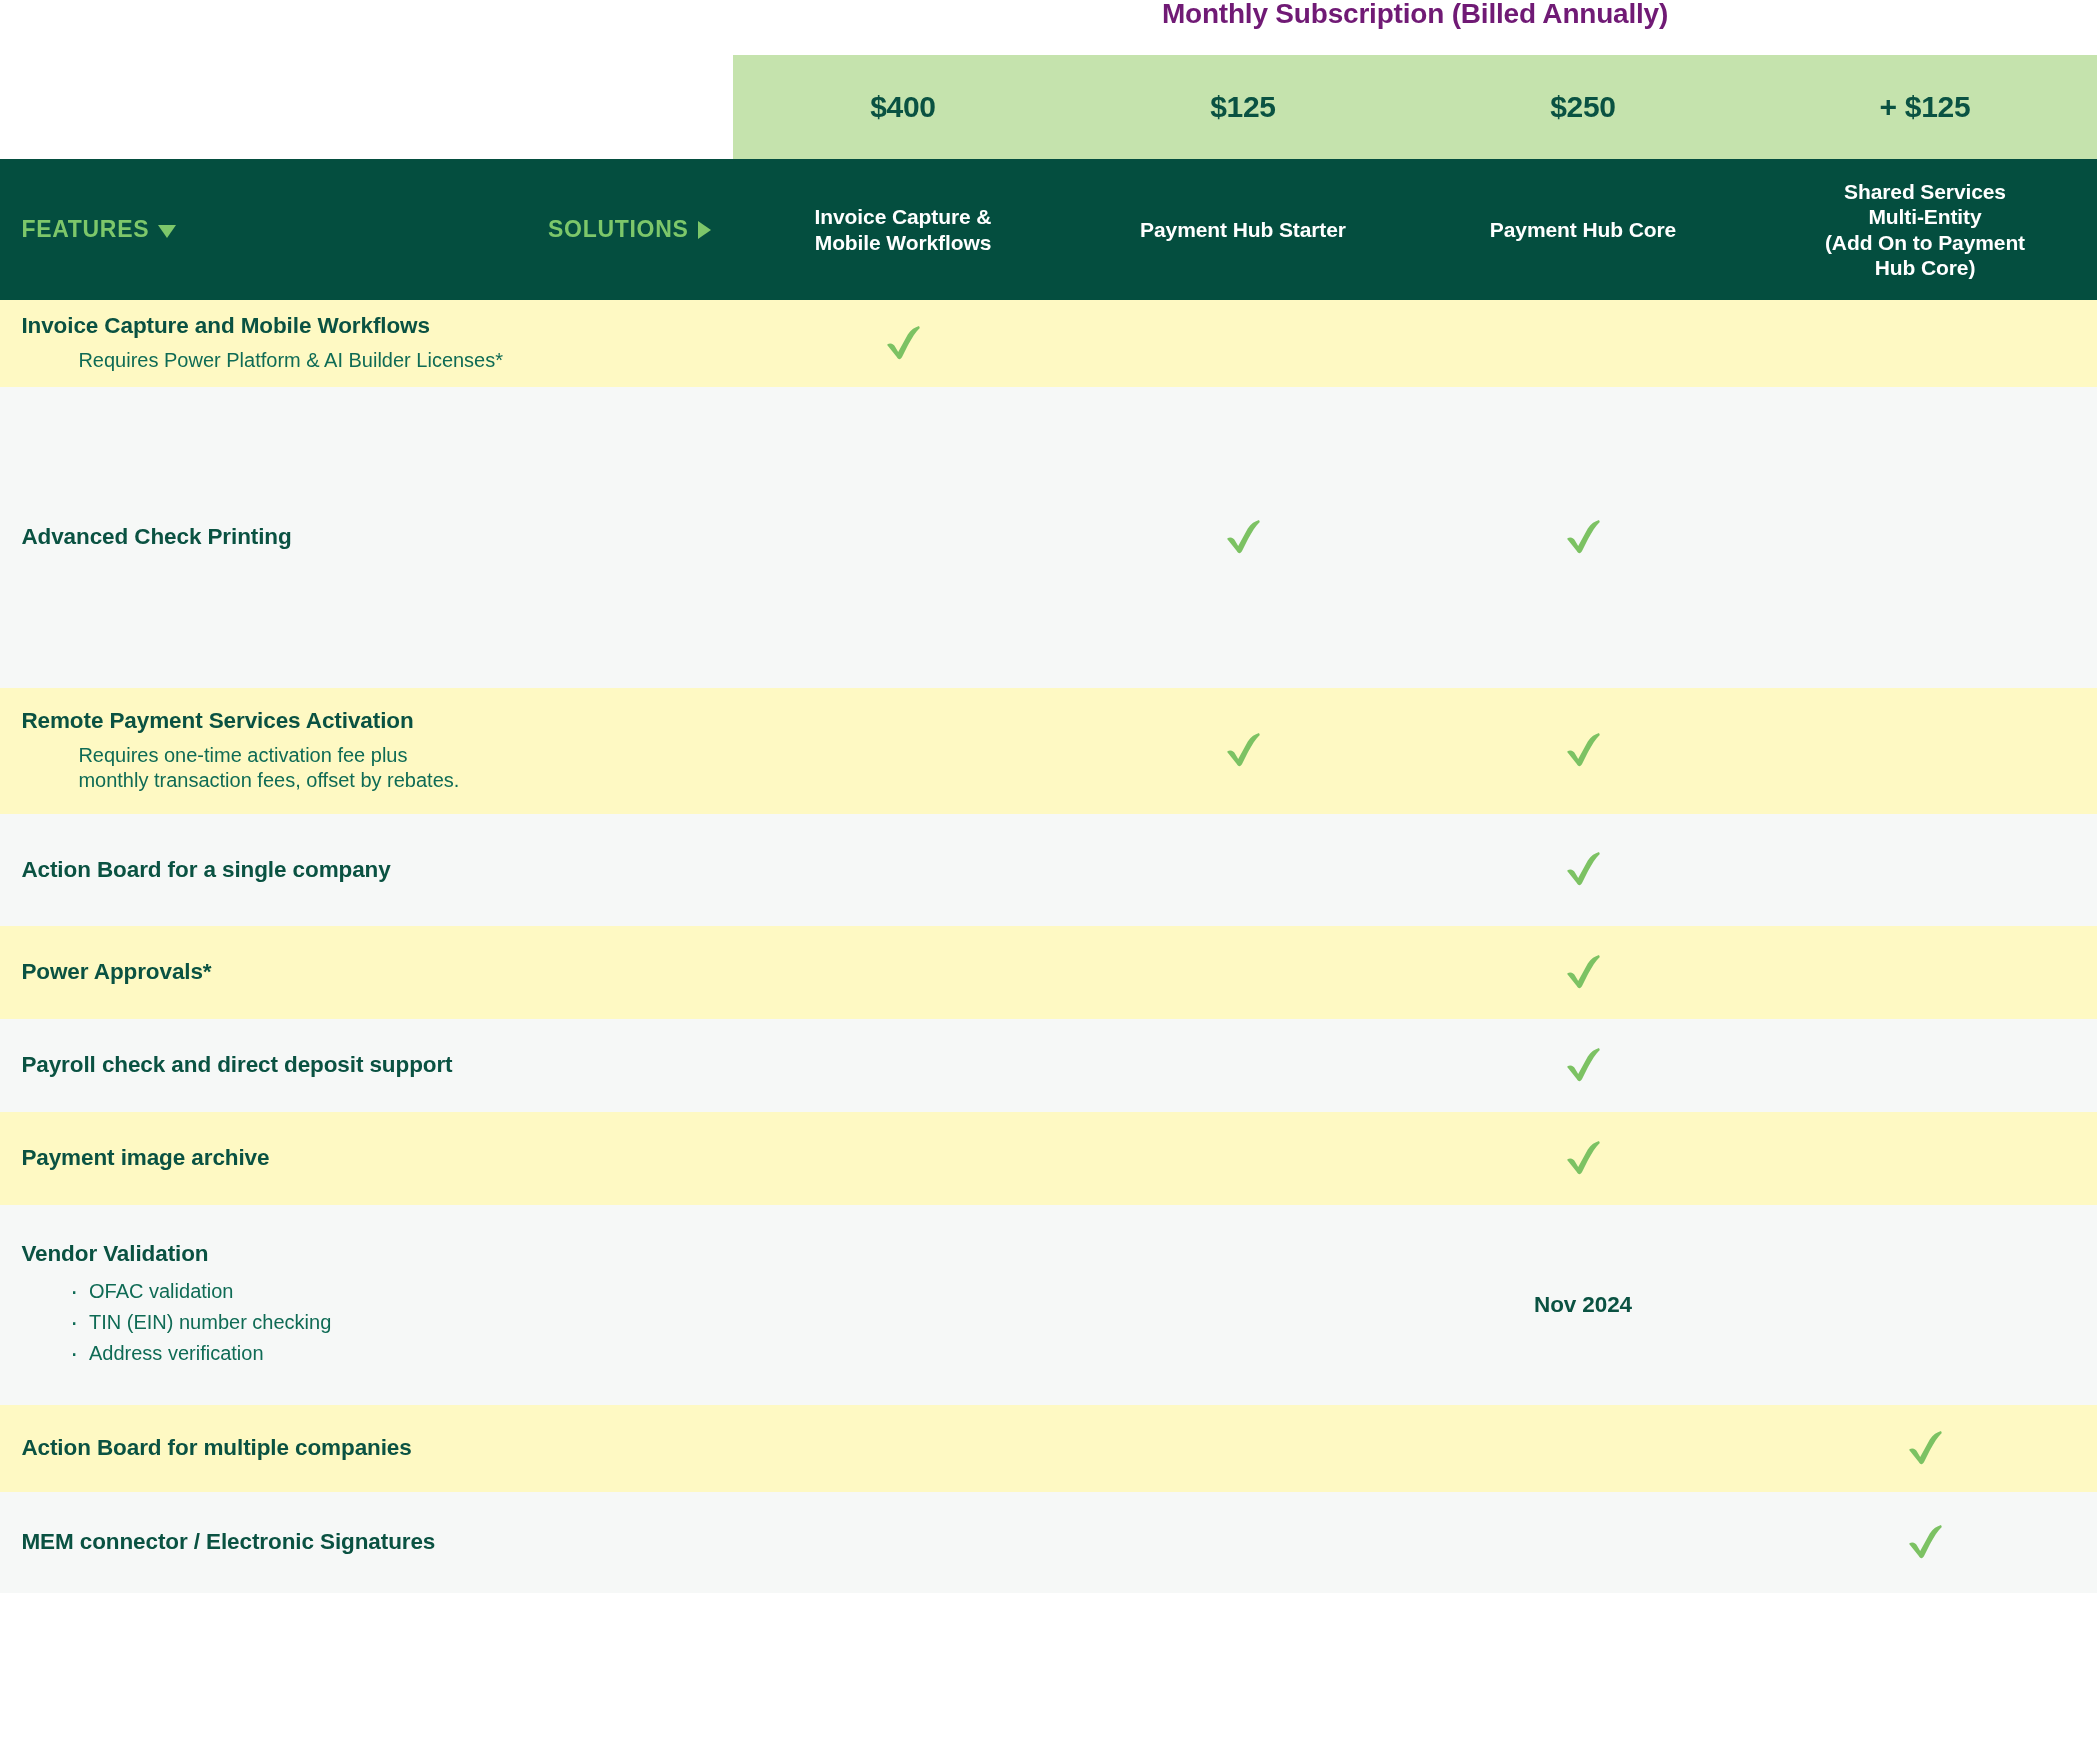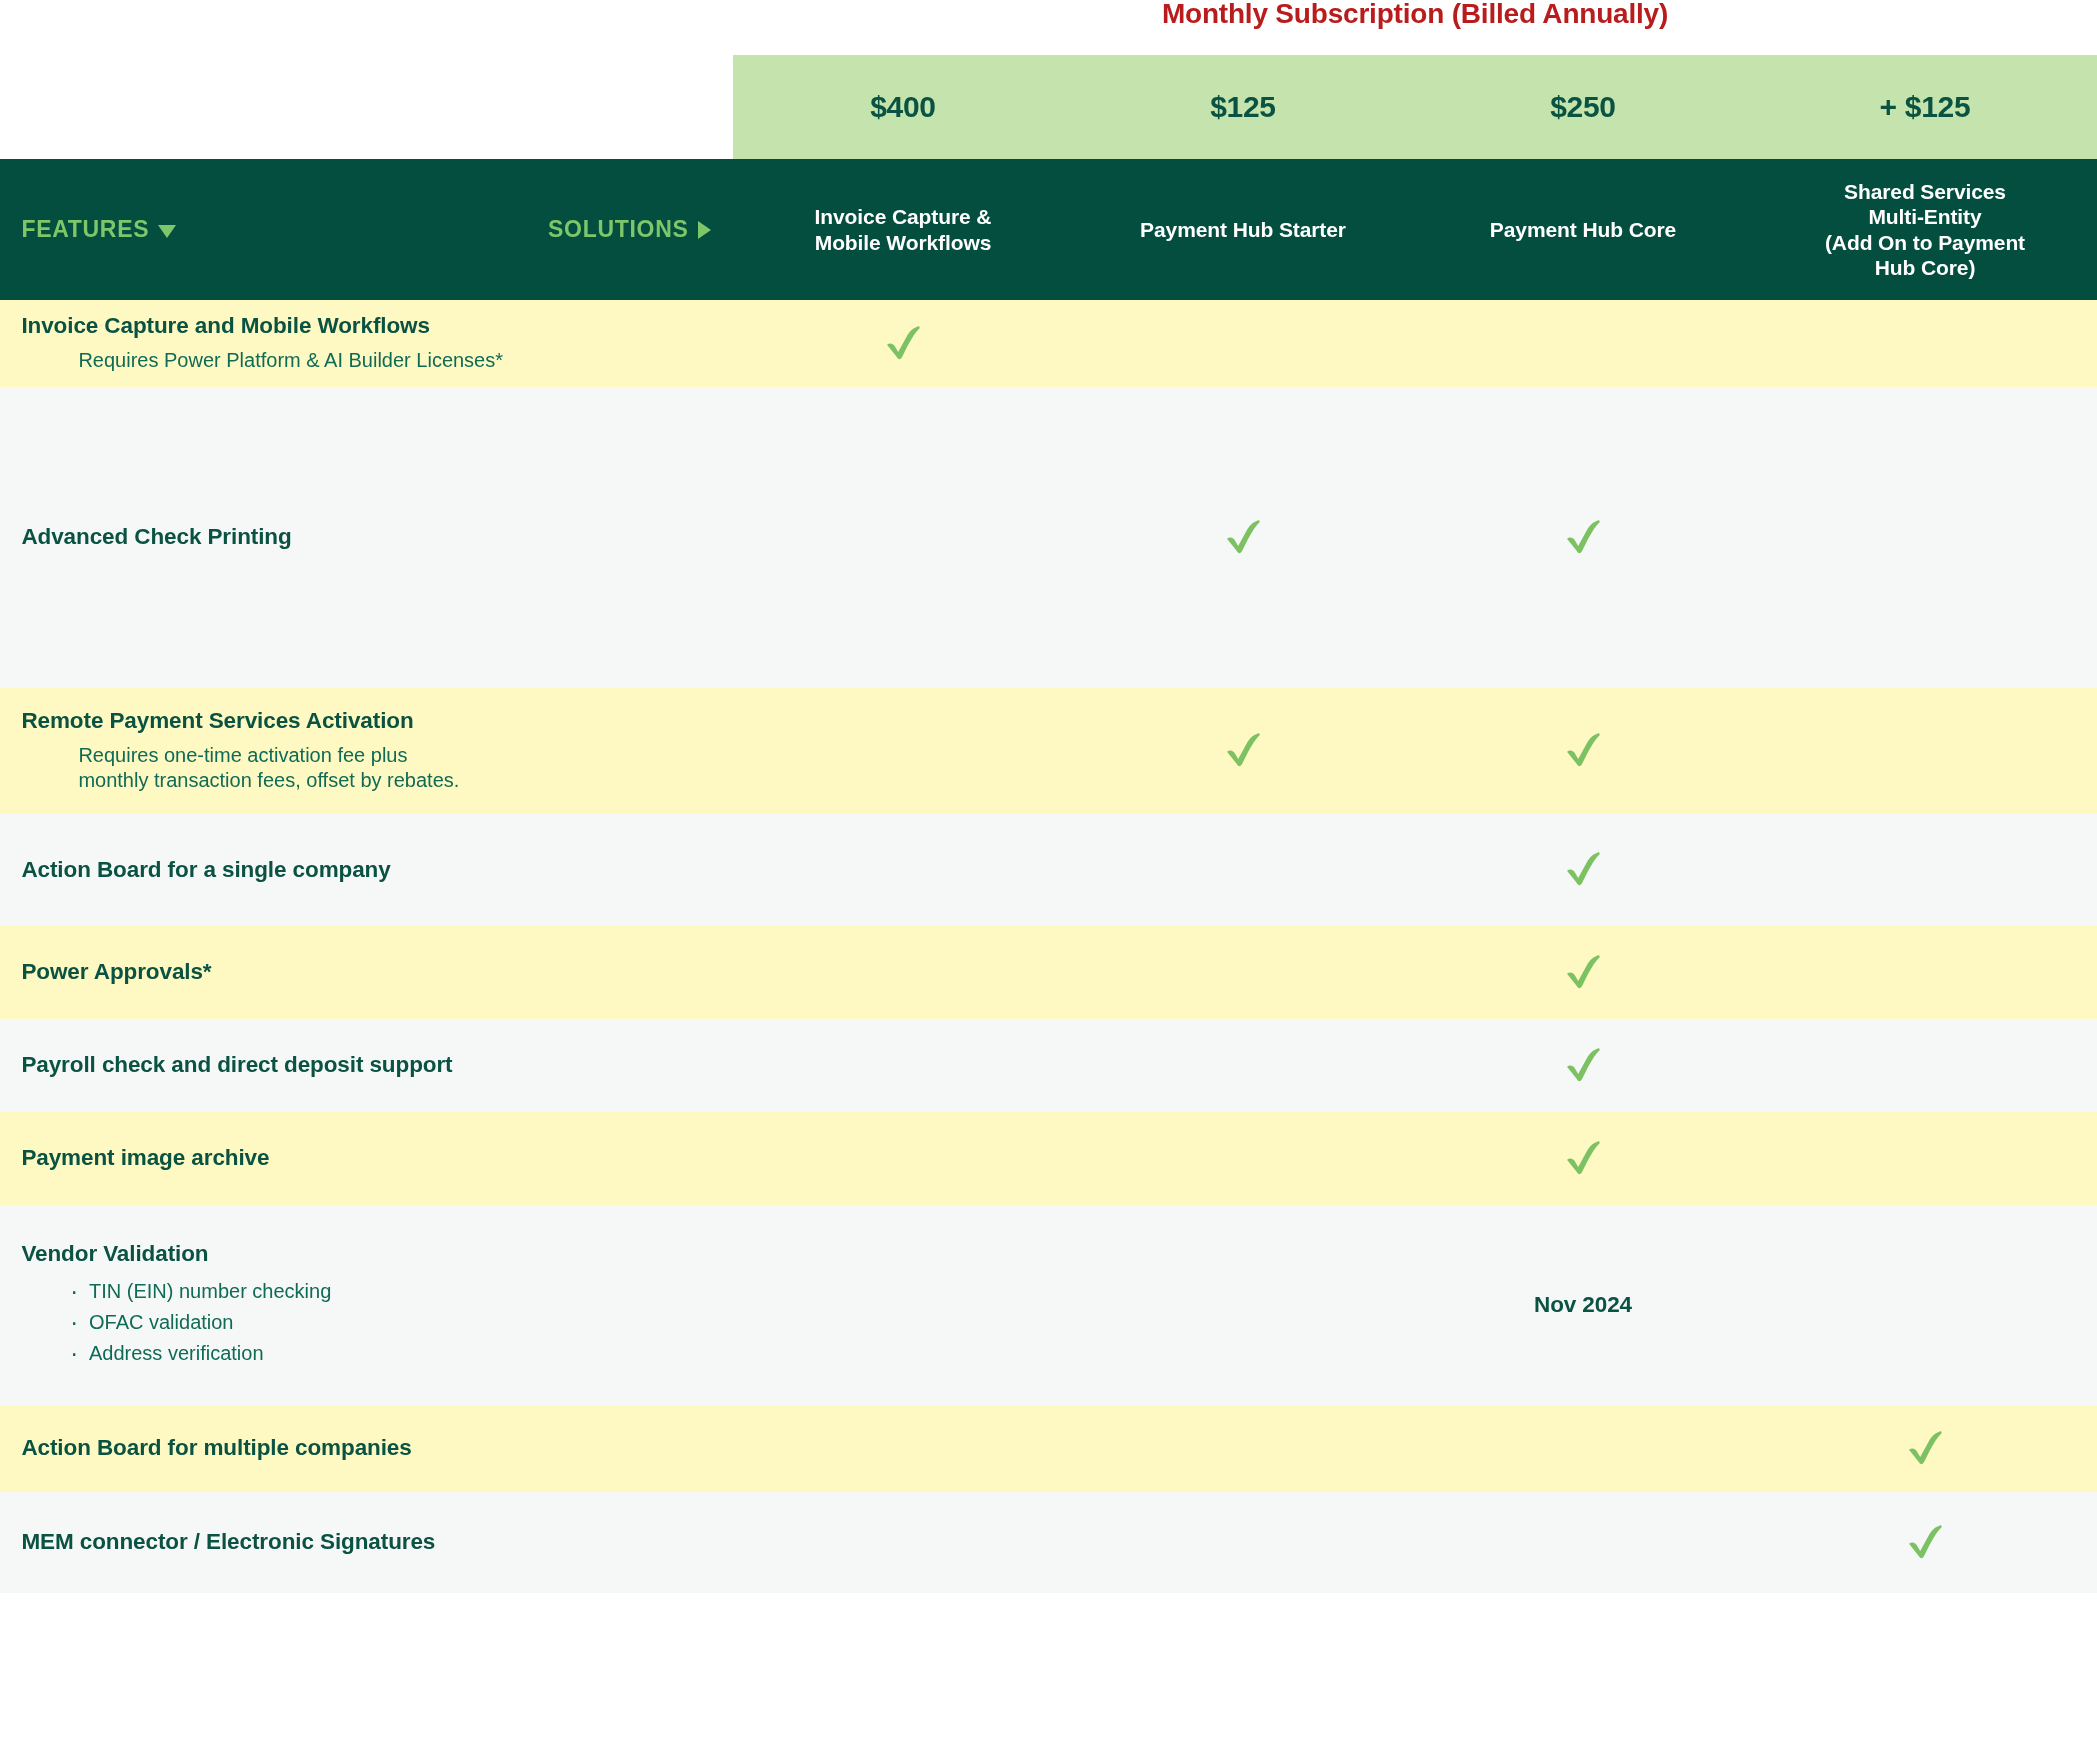--- a/index.html
+++ b/index.html
@@ -35,21 +35,21 @@
   }
   .title-band .spacer-left { width: 733px; flex: none; }
   .title-band .title-area {
     width: 1364px;
     flex: none;
     text-align: center;
   }
   .doc-title {
     font-size: 28px;
     font-weight: bold;
-    color: #b91c1c;
+    color: #701a75;
     letter-spacing: -0.2px;
     line-height: 1.0;
     padding-top: 0px;
   }
 
   
   .price-band {
     height: 104px;
   }
   .price-band .price-spacer {
@@ -353,22 +353,22 @@
           <svg class="check" viewBox="0 0 100 100" aria-hidden="true">
             <path d="M10 52 C18 46 26 49 31 58 L38 70 L62 26 C70 14 80 8 90 5 L92 10 C82 19 72 35 62 54 L48 82 C44 90 38 90 34 82 Z" fill="#7cc263"></path>
           </svg>
         </div>
         <div class="mark-cell"></div>
       </div>
       <div class="row-grid frow alt-b h-r9">
         <div class="feat-cell">
           <div class="feat-title">Vendor Validation</div>
           <ul class="feat-bullets">
+            <li>OFAC validation</li>
             <li>TIN (EIN) number checking</li>
-            <li>OFAC validation</li>
             <li>Address verification</li>
           </ul>
         </div>
         <div class="mark-cell"></div>
         <div class="mark-cell"></div>
         <div class="mark-cell">
           <span class="text-mark">Nov 2024</span>
         </div>
         <div class="mark-cell"></div>
       </div>

